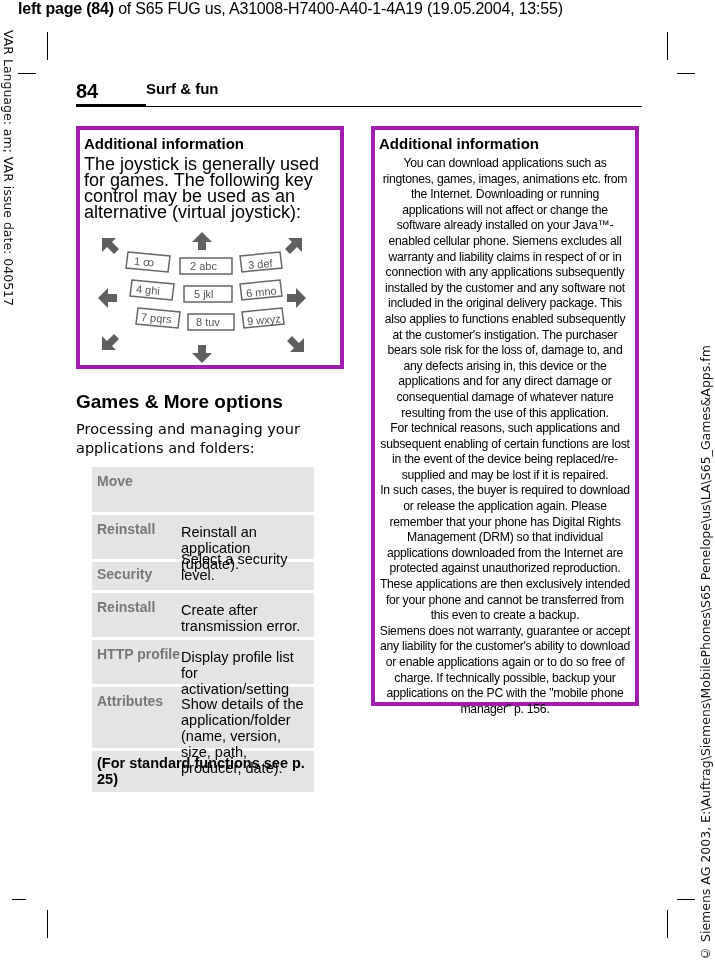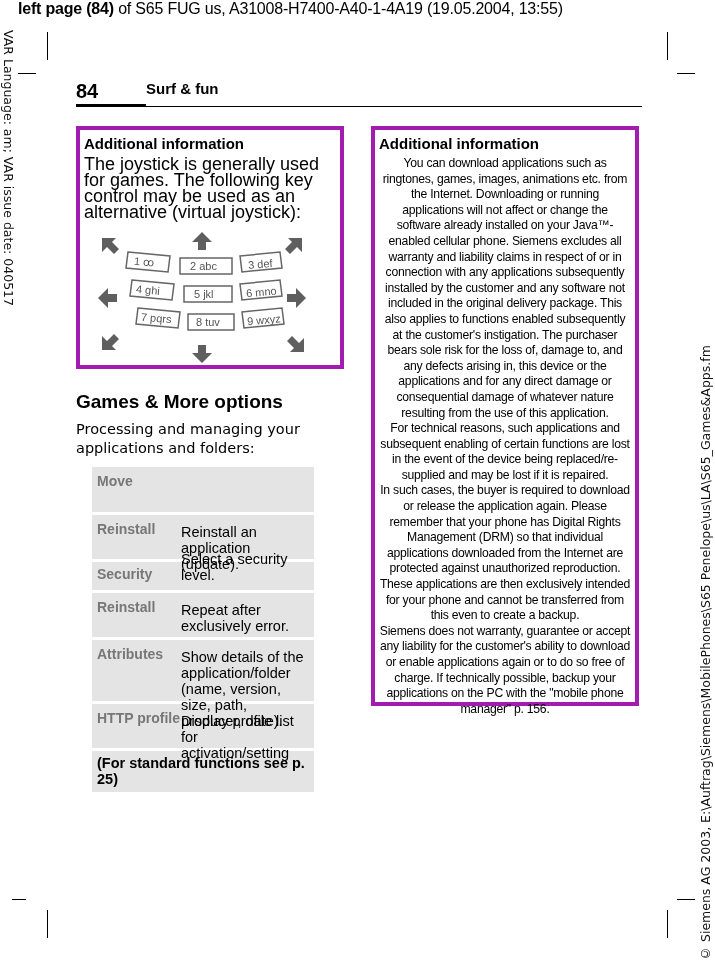--- a/index.html
+++ b/index.html
@@ -113,29 +113,29 @@
   <div class="opt-row" style="height:44px;">
     <div class="opt-key">Reinstall</div>
     <div class="opt-desc">Reinstall an application (update).</div>
   </div>
   <div class="opt-row" style="height:28px;align-items:flex-end;">
     <div class="opt-key">Security</div>
     <div class="opt-desc">Select a security level.</div>
   </div>
   <div class="opt-row" style="height:44px;">
     <div class="opt-key">Reinstall</div>
-    <div class="opt-desc">Repeat after exclusively error.</div>
+    <div class="opt-desc">Create after transmission error.</div>
+  </div>
+  <div class="opt-row" style="height:44px;">
+    <div class="opt-key" style="width:84px;">HTTP profile</div>
+    <div class="opt-desc">Display profile list for activation/setting</div>
   </div>
   <div class="opt-row" style="height:61px;">
     <div class="opt-key">Attributes</div>
     <div class="opt-desc">Show details of the application/folder (name, version, size, path, producer, date).</div>
-  </div>
-  <div class="opt-row" style="height:44px;">
-    <div class="opt-key" style="width:84px;">HTTP profile</div>
-    <div class="opt-desc">Display profile list for activation/setting</div>
   </div>
   <div class="opt-footer">(For standard functions see p. 25)</div>
 </div>
 
 <div class="infobox" id="box-right">
   <div class="title">Additional information</div>
   <div class="body">
     <p>You can download applications such as ringtones, games, images, animations etc. from the Internet. Downloading or running applications will not affect or change the software already installed on your Java™-enabled cellular phone. Siemens excludes all warranty and liability claims in respect of or in connection with any applications subsequently installed by the customer and any software not included in the original delivery package. This also applies to functions enabled subsequently at the customer's instigation. The purchaser bears sole risk for the loss of, damage to, and any defects arising in, this device or the applications and for any direct damage or consequential damage of whatever nature resulting from the use of this application.</p>
     <p>For technical reasons, such applications and subsequent enabling of certain functions are lost in the event of the device being replaced/re-supplied and may be lost if it is repaired.</p>
     <p>In such cases, the buyer is required to download or release the application again. Please remember that your phone has Digital Rights Management (DRM) so that individual applications downloaded from the Internet are protected against unauthorized reproduction. These applications are then exclusively intended for your phone and cannot be transferred from this even to create a backup.</p>

